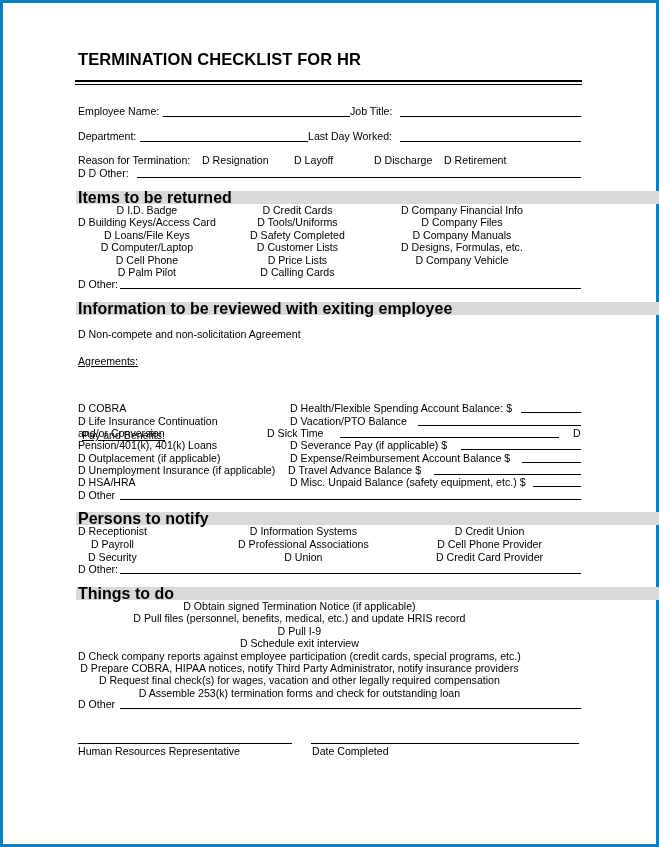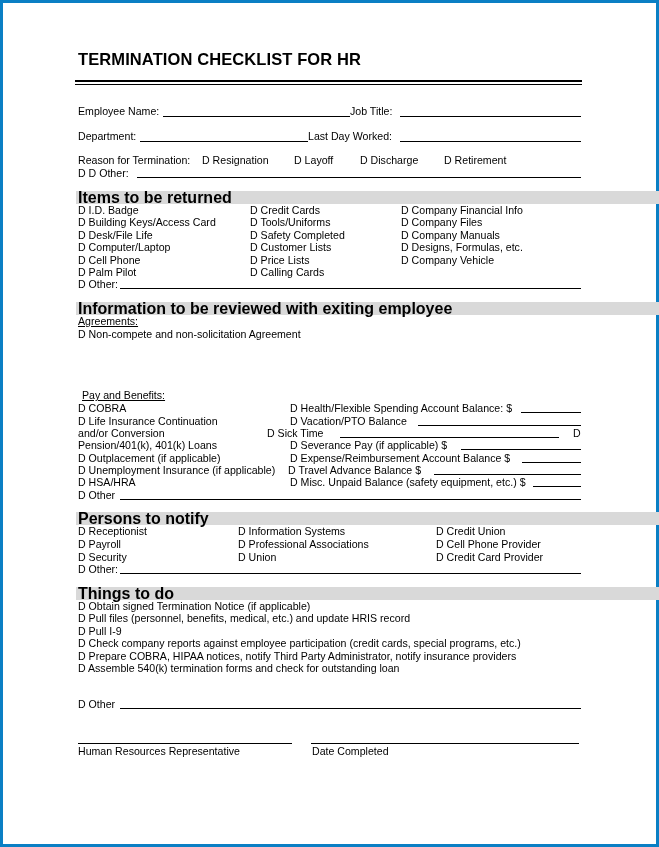--- a/index.html
+++ b/index.html
@@ -1,24 +1,24 @@
 <!DOCTYPE html>
 <html><head>
 <meta charset="utf-8">
 <style>
   html, body { margin: 0; padding: 0; }
   body { width: 659px; height: 847px; position: relative; background: #ffffff; font-family: "Liberation Sans", sans-serif; color: #000; overflow: hidden; }
   .frame { position: absolute; left: 0; top: 0; width: 659px; height: 847px; box-sizing: border-box; border: 3px solid #0a7fc4; }
   .page { position: absolute; left: 78px; top: 0; width: 503px; font-size: 10.6px; line-height: 12.4px; }
   .title { position: absolute; left: 0; top: 53px; font-size: 16.5px; font-weight: bold; letter-spacing: 0.1px; }
   .title-rule { position: absolute; left: -3px; top: 80px; width: 507px; height: 2px; border-top: 2px solid #000; border-bottom: 1px solid #000; }
-  .abs { position: absolute; white-space: nowrap; }
+  .abs { position: absolute; white-space: nowrap; text-align: center; }
   .line { position: absolute; border-bottom: 1px solid #000; height: 0; }
   .band { position: absolute; left: -2px; width: 608px; height: 13px; background: #d9d9d9; font-weight: bold; font-size: 16px; line-height: 13px; padding-left: 2px; box-sizing: border-box; }
-  .u { text-decoration: underline; }
+  .u { text-decoration: underline; margin-top: 40px; }
 </style>
 </head>
 <body>
 
 <div class="frame"></div>
 
 <div class="page">
   <div class="title">TERMINATION CHECKLIST FOR HR</div>
   <div class="title-rule"></div>
 
@@ -28,30 +28,30 @@
   <div class="line" style="left:322px;top:116px;width:181px"></div>
 
   <span class="abs" style="left:0;top:130px">Department:</span>
   <div class="line" style="left:62px;top:141px;width:168px"></div>
   <span class="abs" style="left:230px;top:130px">Last Day Worked:</span>
   <div class="line" style="left:322px;top:141px;width:181px"></div>
 
   <span class="abs" style="left:0;top:154px">Reason for Termination:</span>
   <span class="abs" style="left:124px;top:154px">D Resignation</span>
   <span class="abs" style="left:216px;top:154px">D  Layoff</span>
-  <span class="abs" style="left:282px;top:154px">D  Discharge</span>
+  <span class="abs" style="left:296px;top:154px">D  Discharge</span>
   <span class="abs" style="left:366px;top:154px">D  Retirement</span>
   <span class="abs" style="left:0;top:167px">D D  Other:</span>
   <div class="line" style="left:59px;top:177px;width:444px"></div>
 
   <div class="band" style="top:191px">Items to be returned</div>
   <div class="abs" style="left:0;top:204px">
     <div>D I.D.  Badge</div>
     <div>D Building Keys/Access Card</div>
-    <div>D Desk/File Life</div>
+    <div>D Loans/File Keys</div>
     <div>D  Computer/Laptop</div>
     <div>D Cell Phone</div>
     <div>D Palm  Pilot</div>
   </div>
   <div class="abs" style="left:172px;top:204px">
     <div>D  Credit Cards</div>
     <div>D Tools/Uniforms</div>
     <div>D Safety  Completed</div>
     <div>D Customer Lists</div>
     <div>D  Price Lists</div>
@@ -117,23 +117,25 @@
     <div>D Credit Card Provider</div>
   </div>
   <span class="abs" style="left:0;top:563px">D Other:</span>
   <div class="line" style="left:42px;top:573px;width:461px"></div>
 
   <div class="band" style="top:587px">Things to do</div>
   <div class="abs" style="left:0;top:600px">
     <div>D  Obtain signed Termination Notice (if applicable)</div>
     <div>D  Pull files (personnel, benefits, medical, etc.) and update HRIS record</div>
     <div>D  Pull I-9</div>
+    <div>D Schedule exit interview</div>
     <div>D Check company reports against employee participation (credit cards, special programs, etc.)</div>
     <div>D Prepare COBRA, HIPAA notices, notify Third Party Administrator, notify insurance providers</div>
-    <div>D  Assemble 540(k) termination forms and check for outstanding loan</div>
+    <div>D  Request final check(s) for wages, vacation and other legally required compensation</div>
+    <div>D  Assemble 253(k) termination forms and check for outstanding loan</div>
   </div>
   <span class="abs" style="left:0;top:698px">D Other</span>
   <div class="line" style="left:42px;top:708px;width:461px"></div>
 
   <div class="line" style="left:0;top:743px;width:214px"></div>
   <span class="abs" style="left:0;top:745px">Human Resources Representative</span>
   <div class="line" style="left:233px;top:743px;width:268px"></div>
   <span class="abs" style="left:234px;top:745px">Date Completed</span>
 </div>
 

